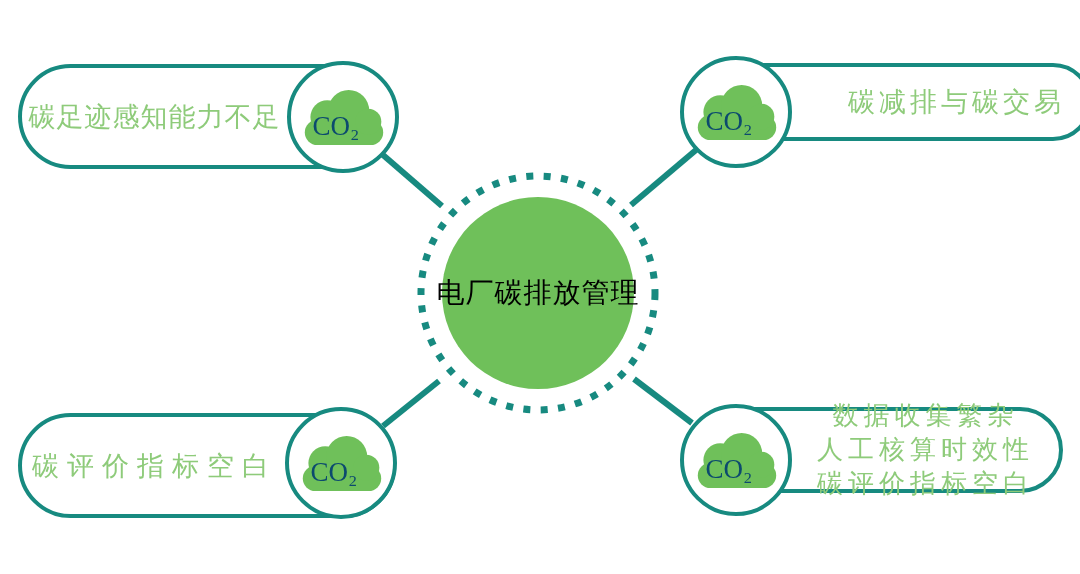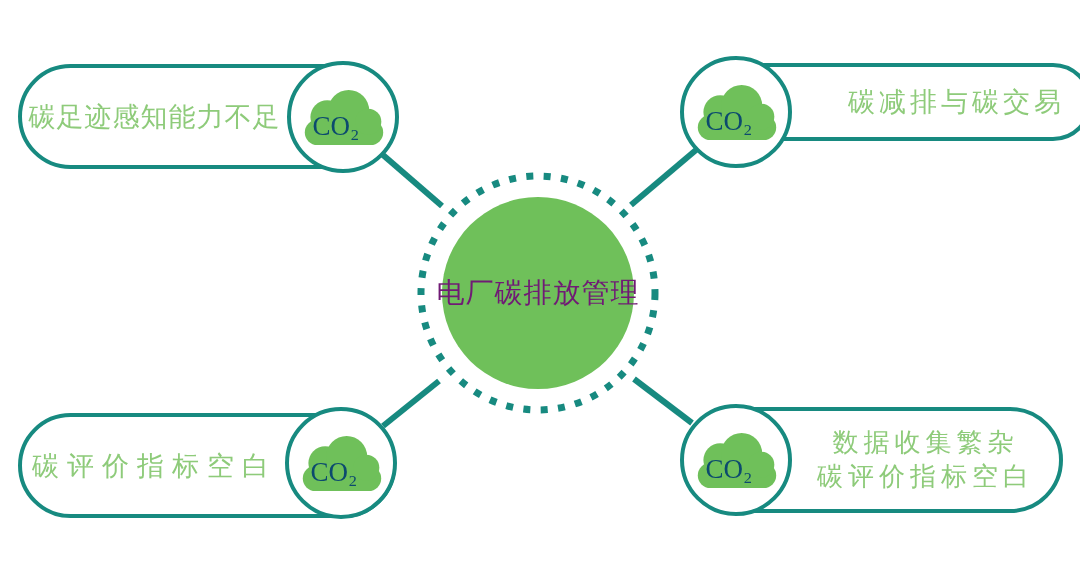--- a/index.html
+++ b/index.html
@@ -38,21 +38,21 @@
   .pill .label-line {
     color: var(--text-green);
     font-size: 27px;
     line-height: 36px;
     text-align: center;
     white-space: nowrap;
   }
   .pill-tl { left: 10px;  top: 64px;  width: 378px; height: 105px; padding-right: 105px; }
   .pill-tr { left: 708px; top: 63px;  width: 376px; height: 78px; padding-left: 105px; }
   .pill-bl { left: 10px;  top: 413px; width: 378px; height: 105px; padding-right: 105px; }
-  .pill-br { left: 680px; top: 407px; width: 375px; height: 106px; padding-left: 100px; }
+  .pill-br { left: 680px; top: 407px; width: 375px; height: 86px; padding-left: 100px; }
   .ls-1 { letter-spacing: 1px; }
   .ls-4 { letter-spacing: 4px; }
   .ls-5 { letter-spacing: 5px; }
   .ls-8 { letter-spacing: 8px; }
   .pill-br .label-line { font-size: 26px; line-height: 34px; }
   
   .co2-circle {
     position: absolute;
     width: 112px; height: 112px;
     box-sizing: border-box;
@@ -87,21 +87,21 @@
     width: 192px; height: 192px;
     border-radius: 50%;
     background: var(--green);
     z-index: 1;
     display: flex;
     flex-direction: column;
     justify-content: center;
     align-items: center;
   }
   .hub .hub-line {
-    color: #701a75;
+    color: #000000;
     font-size: 28px;
     line-height: 38px;
     letter-spacing: 1px;
     text-align: center;
     white-space: nowrap;
   }
 </style>
 </head>
 <body>
 
@@ -155,20 +155,21 @@
         <circle cx="27" cy="31" r="18"></circle>
         <circle cx="50" cy="24" r="22"></circle>
         <circle cx="71" cy="36" r="14"></circle>
       </g>
     </svg>
     <span class="co2-text">CO₂</span>
   </div>
 
   <div class="pill pill-br">
     <div class="label-line ls-5">数据收集繁杂</div>
+    <div class="label-line ls-5">人工核算时效性</div>
     <div class="label-line ls-5">碳评价指标空白</div>
   </div>
   <div class="co2-circle badge-br">
     <svg class="cloud" viewBox="0 0 90 64" xmlns="http://www.w3.org/2000/svg">
       <g fill="var(--green)">
         <rect x="3" y="34" width="84" height="27" rx="13.5"></rect>
         <circle cx="27" cy="31" r="18"></circle>
         <circle cx="50" cy="24" r="22"></circle>
         <circle cx="71" cy="36" r="14"></circle>
       </g>

